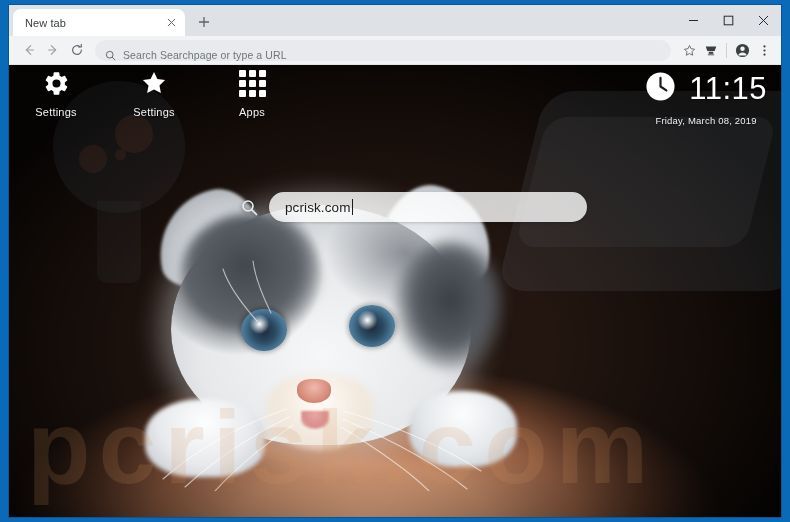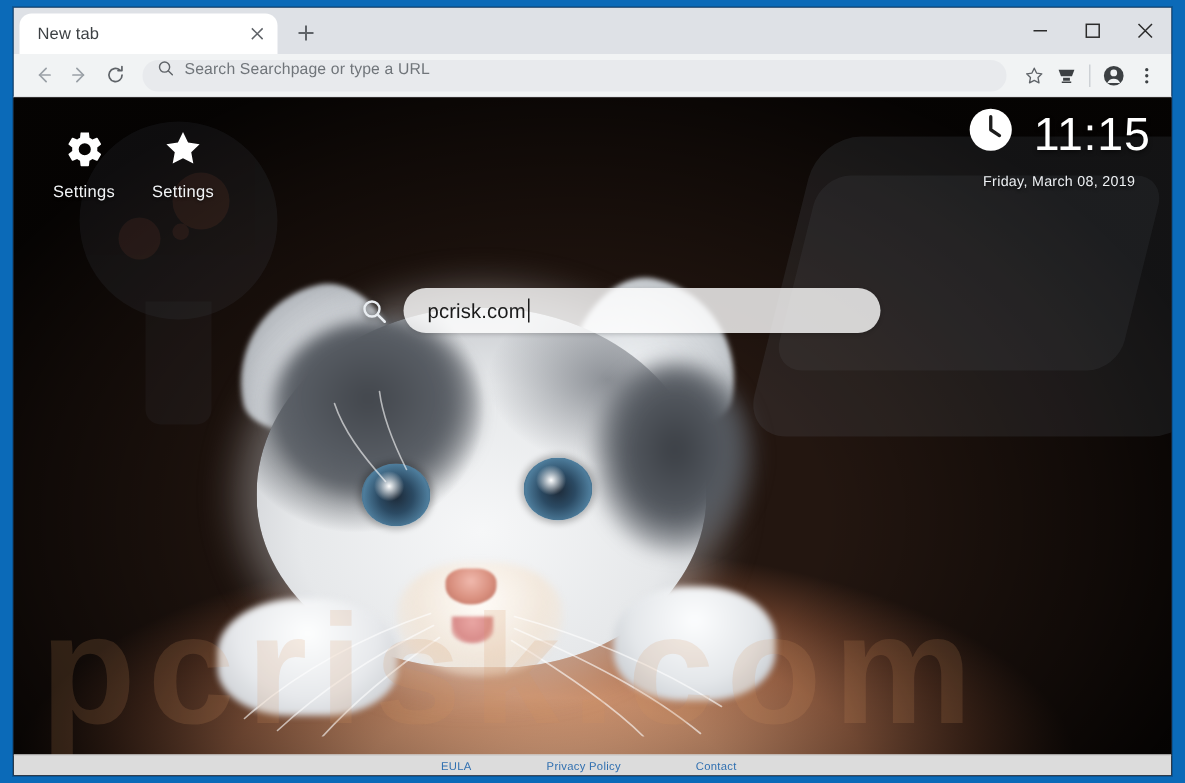--- a/index.html
+++ b/index.html
@@ -113,21 +113,21 @@
     flex: none;
   }
   .nav-btn.enabled { color: #5f6368; }
   #omnibox {
     flex: 1;
     height: 21px;
     margin: 0 7px 0 6px;
     background: #e8eaed;
     border-radius: 11px;
     display: flex;
-    align-items: flex-start;
+    align-items: flex-end;
     padding: 0 10px;
     overflow: hidden;
   }
   #omnibox .om-icon { color: #5f6368; display: flex; margin-right: 7px; flex: none; }
   #omnibox .om-text {
     font-size: 10.5px;
     color: #70757a;
     white-space: nowrap;
     letter-spacing: .1px;
   }
@@ -287,22 +287,23 @@
     position:absolute; left:272px; top:230px; width:108px; height:76px;
     border-radius:46% 46% 42% 42%;
     background: radial-gradient(ellipse at 50% 30%, #fcfdfe 0%, #e4e7ea 55%, #b9bec4 100%);
     filter: blur(2.2px);
   }
   #kitten .whiskers { position:absolute; left:0; top:0; width:400px; height:330px; opacity:.8; }
 
   
   #nt-nav {
     position: absolute;
-    left: 14px; top: 20px;
-    display: flex;
+    left: 14px; top: 4px;
+    display: flex;
+    gap: 32px;
     align-items: flex-start;
   }
   .nt-item {
     width: 66px;
     display: flex;
     flex-direction: column;
     align-items: center;
     gap: 9px;
     color: #ffffff;
   }
@@ -555,20 +556,36 @@
 
         <div class="nt-item">
           <span class="nt-icon">
             <svg width="28" height="28" viewBox="0 0 24 24" aria-hidden="true">
               <path fill="#ffffff" d="M12 2.6l2.9 6 6.6.9-4.8 4.6 1.2 6.5L12 17.5 6.1 20.6l1.2-6.5L2.5 9.5l6.6-.9z"></path>
             </svg>
           </span>
           <span class="nt-label">Settings</span>
         </div>
 
+        <div class="nt-item">
+          <span class="nt-icon">
+            <span class="apps-grid">
+                <i></i>
+                <i></i>
+                <i></i>
+                <i></i>
+                <i></i>
+                <i></i>
+                <i></i>
+                <i></i>
+                <i></i>
+              </span>
+          </span>
+          <span class="nt-label">Apps</span>
+        </div>
       </div>
 
       <div id="nt-clock">
         <div class="row">
           <span>
             <svg width="31" height="31" viewBox="0 0 32 32" aria-hidden="true">
               <circle cx="16" cy="16" r="14.5" fill="#ffffff"></circle>
               <path d="M16 7 V16 L22 20" stroke="#1c1c1c" stroke-width="2.3" fill="none" stroke-linecap="round" stroke-linejoin="round"></path>
             </svg>
           </span>
@@ -583,21 +600,16 @@
             <circle cx="7.4" cy="7.4" r="5.3" stroke="currentColor" stroke-width="1.7" fill="none"></circle>
             <path d="M11.4 11.4 L16.4 16.4" stroke="currentColor" stroke-width="1.8" stroke-linecap="round"></path>
           </svg>
         </span>
         <div id="nt-searchbox" title="Search">
           <span class="s-value">pcrisk.com</span>
           <span class="caret"></span>
         </div>
       </div>
 
-      <div id="nt-footer">
-        <a href="#">EULA</a>
-        <a href="#">Privacy Policy</a>
-        <a href="#">Contact</a>
-      </div>
 
     </div>
   </div>
 </div>
 
 </body></html>

